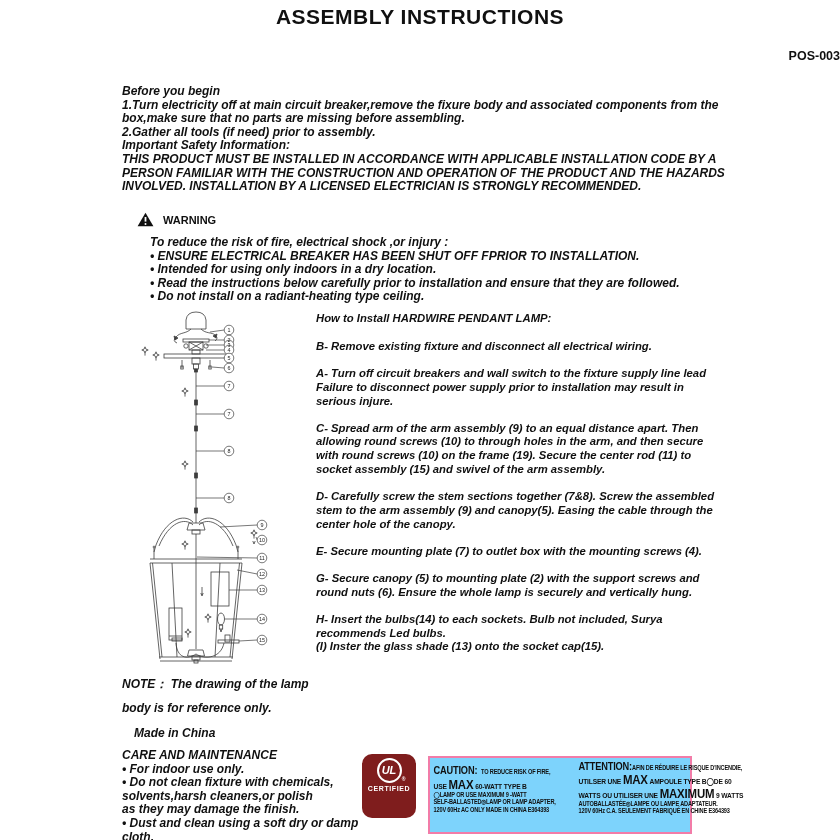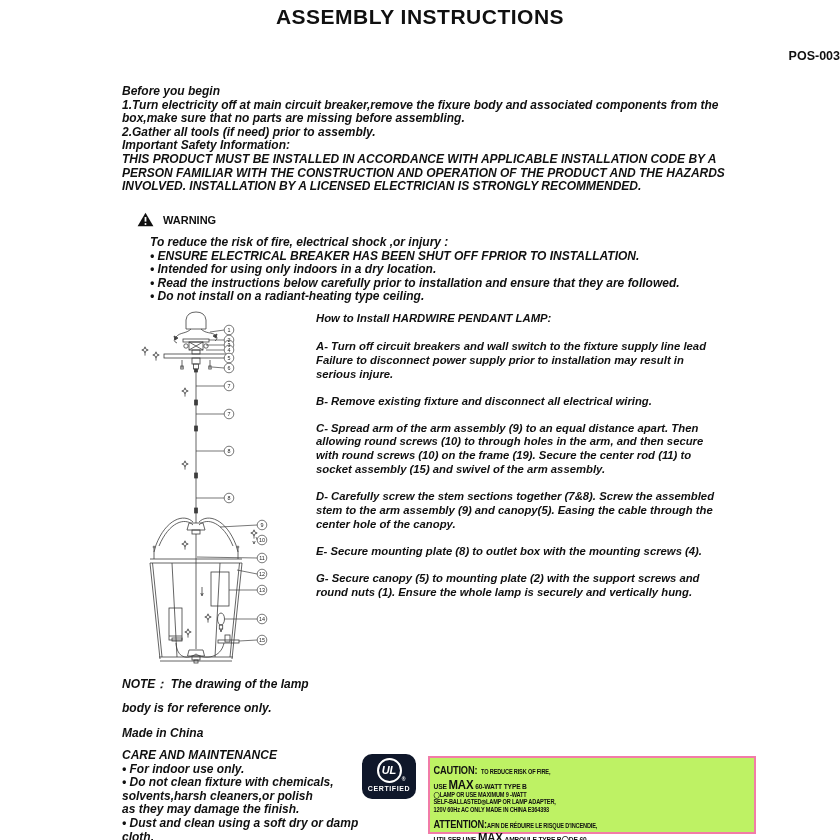--- a/index.html
+++ b/index.html
@@ -10,34 +10,34 @@
   .model-number{position:absolute;top:49px;left:0;width:100%;text-align:right;font-size:12.5px;}
   .txt{position:absolute;font-size:12px;line-height:13.6px;white-space:pre-line;font-style:italic;}
   .intro{left:122px;top:85px;width:625px;}
   .warning-row{position:absolute;left:137px;top:212px;display:flex;align-items:center;gap:9px;text-align:right;}
   .warning-label{font-size:11px;}
   .warn-body{left:122px;top:236px;width:625px;margin-left:28px;}
   .install{position:absolute;left:316px;top:312px;width:432px;font-size:11.3px;line-height:13.9px;}
   .install .head{margin:0 0 14px 0;}
   .install p{margin:0 0 13px 0;white-space:pre-line;font-style:italic;}
   .note{left:122px;top:672px;width:210px;line-height:24px;}
-  .made{left:110px;top:727px;padding-left:12px;}
+  .made{left:122px;top:727px;padding-left:12px;}
   .care{left:122px;top:749px;width:270px;}
   .diagram-wrap{position:absolute;left:136px;top:307px;}
   svg text{font-family:"Liberation Sans",sans-serif;}
   
-  .ul-badge{position:absolute;left:362px;top:754px;width:54px;height:45px;background:#0f172a;
+  .ul-badge{position:absolute;left:362px;top:754px;width:54px;height:64px;background:#7f1d1d;
             border-radius:10px;color:#fff;text-align:center;}
   .ul-circle{width:21px;height:21px;border:2px solid #fff;border-radius:50%;
              margin:4px auto 0;font-size:11px;font-style:italic;line-height:21px;position:relative;}
   .ul-reg{position:absolute;right:-6px;top:9px;font-size:5px;font-style:normal;}
   .ul-cert{font-size:7px;letter-spacing:.6px;margin-top:2px;}
   
-  .rating-label{position:absolute;left:428px;top:756px;width:328px;height:78px;
-                border:2px solid #f27ca8;display:flex;box-sizing:border-box;background:#bef264;flex-direction:column;}
+  .rating-label{position:absolute;left:428px;top:756px;width:264px;height:78px;
+                border:2px solid #f27ca8;display:flex;box-sizing:border-box;background:#7dd3fc;}
   .lbl-half{flex:1;padding:3px 2px 2px 4px;transform:scaleX(.88);transform-origin:0 50%;
             width:114%;white-space:nowrap;letter-spacing:-.2px;line-height:1;}
   .lbl-line{margin-bottom:1px;display:flex;align-items:baseline;}
   .lbl-h{font-size:10.5px;}
   .lbl-s{font-size:6.4px;}
   .lbl-m{font-size:7.6px;}
   .lbl-max{font-size:13px;margin:0 2px;}
 </style>
 </head>
 <body>
@@ -232,34 +232,37 @@
           <text x="126" y="285">13</text>
           <text x="126" y="314">14</text>
           <text x="126" y="335">15</text>
         </g>
       </g>
     </svg>
   </div>
 
   <div class="install">
     <p class="head">How to Install HARDWIRE PENDANT LAMP:</p>
+    <p>B- Remove existing fixture and disconnect all electrical wiring.</p>
     <p>A- Turn off circuit breakers and wall switch to the fixture supply line lead
 Failure to disconnect power supply prior to installation may result in
 serious injure.</p>
-    <p>B- Remove existing fixture and disconnect all electrical wiring.</p>
     <p>C- Spread arm of the arm assembly (9) to an equal distance apart. Then
 allowing round screws (10) to through holes in the arm, and then secure
 with round screws (10) on the frame (19). Secure the center rod (11) to
 socket assembly (15) and swivel of the arm assembly.</p>
     <p>D- Carefully screw the stem sections together (7&amp;8).  Screw the assembled
 stem to the arm assembly (9) and canopy(5). Easing the cable through the
 center hole of the canopy.</p>
-    <p>E- Secure mounting plate (8) to outlet box with the mounting screws (4).</p>
+    <p>E- Secure mounting plate (7) to outlet box with the mounting screws (4).</p>
     <p>G- Secure canopy (5) to mounting plate (2) with the support screws and
-round nuts (1).  Ensure the whole lamp is securely and vertically hung.</p>
+round nuts (6).  Ensure the whole lamp is securely and vertically hung.</p>
+    <p>H- Insert the bulbs(14) to each sockets. Bulb not included, Surya
+recommends Led bulbs.
+(I) Inster the glass shade (13) onto the socket cap(15).</p>
   </div>
 
   <div class="txt note">NOTE： The drawing of the lamp
 body is for reference only.</div>
   <div class="txt made">Made in China</div>
 
   <div class="txt care"><span>CARE AND MAINTENANCE</span>
 <span>• For indoor use only.
 • Do not clean fixture with chemicals,
 solvents,harsh cleaners,or polish

